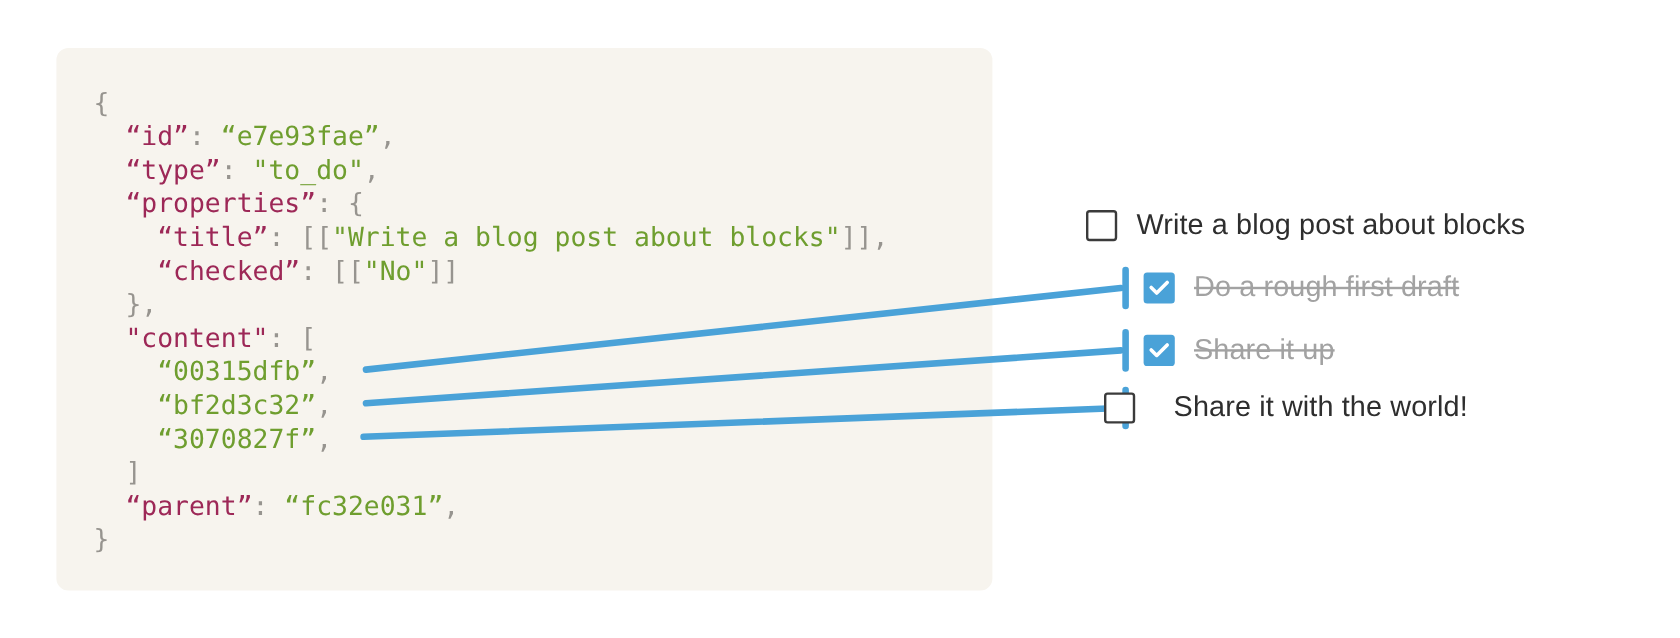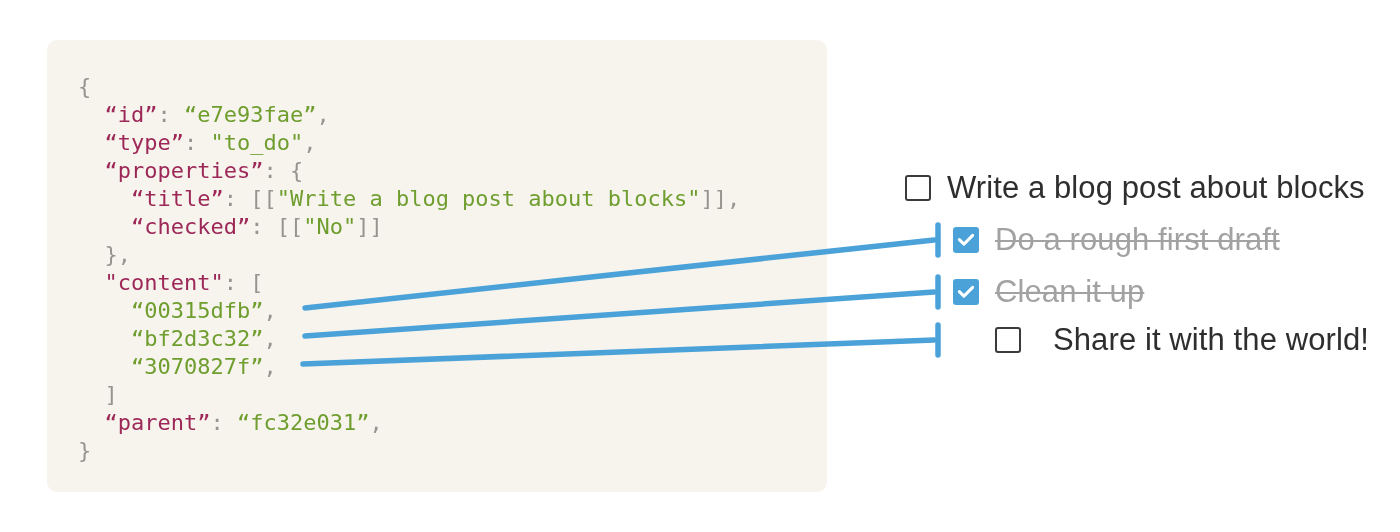--- a/index.html
+++ b/index.html
@@ -58,41 +58,41 @@
   .todo-row {
     position: absolute;
     display: flex;
     align-items: center;
     gap: 16px;
     height: 26px;
   }
   .todo-row.pos-0 { left: 905px; top: 175px; }
   .todo-row.pos-1 { left: 953px; top: 227px; text-align: right; }
   .todo-row.pos-2 { left: 953px; top: 279px; }
-  .todo-row.pos-3 { left: 995px; top: 327px; gap: 32px; }
+  .todo-row.pos-3 { left: 920px; top: 327px; gap: 32px; }
   .checkbox {
     width: 26px; height: 26px;
     flex: 0 0 26px;
     border-radius: 3px;
     display: inline-flex;
     align-items: center;
     justify-content: center;
     cursor: pointer;
   }
   .checkbox.unchecked {
     background: #ffffff;
     border: 2.5px solid var(--cb-border);
   }
   .checkbox.checked {
     background: var(--accent);
     border: none;
   }
   .checkbox svg { display: block; }
   .todo-label {
-    font-size: 31px;
+    font-size: 24px;
     color: var(--todo-dark);
     white-space: nowrap;
     letter-spacing: 0.1px;
   }
   .todo-label.struck {
     color: var(--todo-struck);
     text-decoration: line-through;
     text-decoration-thickness: 2px;
   }
 </style>
@@ -126,21 +126,21 @@
           </svg>
         </span>
         <span class="todo-label struck">Do a rough first draft</span>
       </div>
       <div class="todo-row pos-2">
         <span class="checkbox checked">
           <svg width="20" height="20" viewBox="0 0 24 24" fill="none">
             <polyline points="20 6.5 9.5 17 4 11.5" stroke="#ffffff" stroke-width="3.6" stroke-linecap="round" stroke-linejoin="round"></polyline>
           </svg>
         </span>
-        <span class="todo-label struck">Clean it up</span>
+        <span class="todo-label struck">Share it up</span>
       </div>
       <div class="todo-row pos-3">
         <span class="checkbox unchecked"></span>
         <span class="todo-label">Share it with the world!</span>
       </div>
     </div>
 
 </div>
 
 </body></html>

